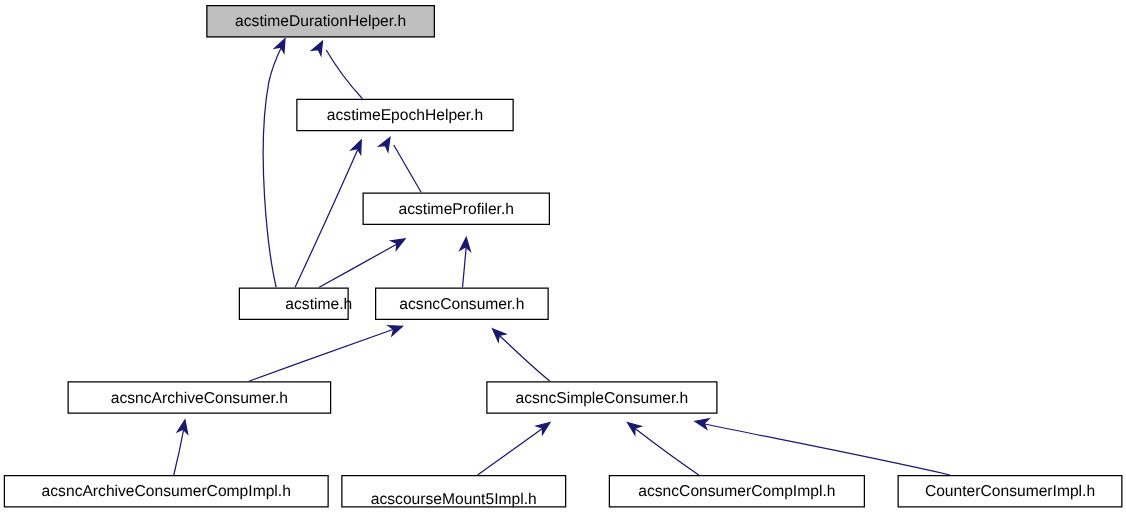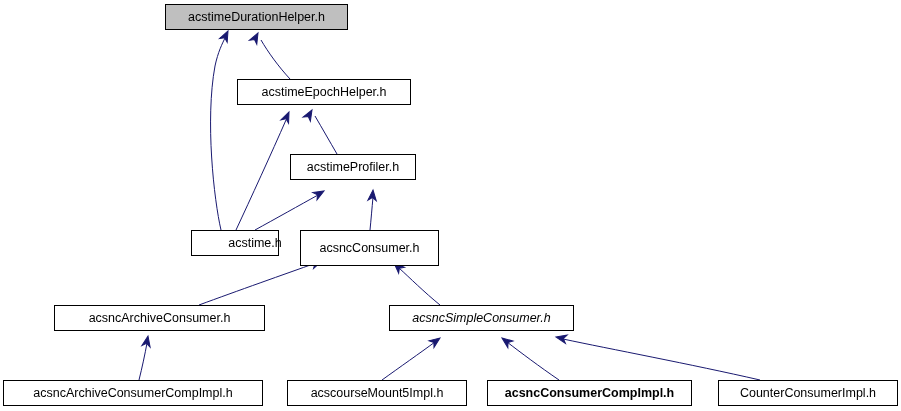--- a/index.html
+++ b/index.html
@@ -98,42 +98,42 @@
       </g>
     </svg>
 
   <div id="node-layer">
       <div class="node root" style="left: 165px; top: 4px; width: 183px; height: 26px;">
         <span>acstimeDurationHelper.h</span>
       </div>
       <div class="node" style="left: 237px; top: 79px; width: 174px; height: 26px;">
         <span>acstimeEpochHelper.h</span>
       </div>
-      <div class="node" style="left: 290px; top: 154px; width: 126px; height: 26px;">
+      <div class="node" style="left: 290px; top: 154px; width: 150px; height: 26px;">
         <span>acstimeProfiler.h</span>
       </div>
       <div class="node" style="left: 191px; top: 230px; width: 88px; height: 26px; padding-left: 40px;">
         <span>acstime.h</span>
       </div>
-      <div class="node" style="left: 300px; top: 230px; width: 139px; height: 36px;">
+      <div class="node" style="left: 300px; top: 230px; width: 139px; height: 26px;">
         <span>acsncConsumer.h</span>
       </div>
       <div class="node" style="left: 54px; top: 305px; width: 211px; height: 26px;">
         <span>acsncArchiveConsumer.h</span>
       </div>
-      <div class="node" style="left: 389px; top: 305px; width: 185px; height: 26px; font-style: italic;">
+      <div class="node" style="left: 389px; top: 305px; width: 185px; height: 26px;">
         <span>acsncSimpleConsumer.h</span>
       </div>
       <div class="node" style="left: 3px; top: 380px; width: 260px; height: 26px;">
         <span>acsncArchiveConsumerCompImpl.h</span>
       </div>
-      <div class="node" style="left: 287px; top: 380px; width: 180px; height: 26px;">
+      <div class="node" style="left: 273px; top: 380px; width: 180px; height: 26px; align-items: flex-end;">
         <span>acscourseMount5Impl.h</span>
       </div>
-      <div class="node" style="left: 487px; top: 380px; width: 205px; height: 26px; font-weight: bold;">
+      <div class="node" style="left: 487px; top: 380px; width: 205px; height: 26px;">
         <span>acsncConsumerCompImpl.h</span>
       </div>
       <div class="node" style="left: 718px; top: 380px; width: 180px; height: 26px;">
         <span>CounterConsumerImpl.h</span>
       </div>
     </div>
 
 </div>
 
 </body></html>

